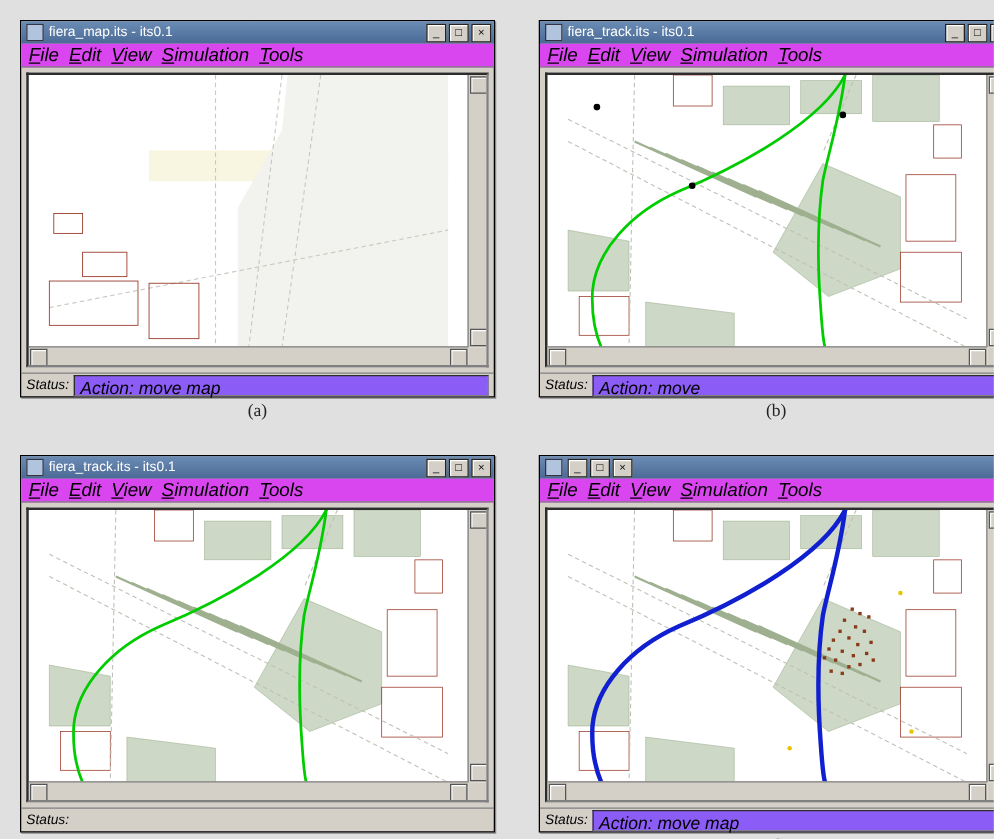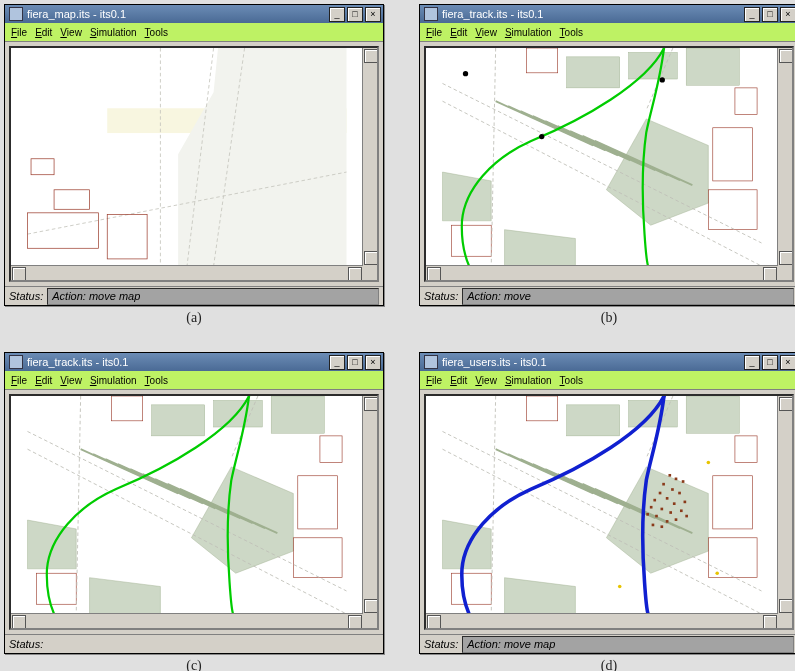--- a/index.html
+++ b/index.html
@@ -14,21 +14,21 @@
   }
   .grid2x2 {
     display: grid;
     grid-template-columns: 1fr 1fr;
     grid-template-rows: 1fr 1fr;
     width: 795px;
     height: 515px;
     column-gap: 35px;
     row-gap: 26px;
     box-sizing: border-box;
-    padding: 4px;
+    padding: 16px;
   }
   .cell {
     position: relative;
     display: flex;
     flex-direction: column;
     align-items: center;
   }
   .app-window {
     width: 378px;
     height: 300px;
@@ -58,28 +58,29 @@
   .tbtn {
     width: 14px; height: 13px;
     background: #d4d0c8;
     border: 1px solid #222;
     box-shadow: inset 1px 1px 0 #fff;
     color: #000; font-size: 9px;
     display: flex; align-items: center; justify-content: center;
     cursor: pointer;
   }
   .menubar {
-    background: #bef264;
+    background: #d946ef;
     height: 18px;
     display: flex;
     align-items: center;
     gap: 8px;
     padding: 0 6px;
-    font-size: 10px;
+    font-size: 15px;
     border-bottom: 1px solid #808080;
+    font-style: italic;
   }
   .menubar span { cursor: pointer; }
   .menubar span u { text-decoration: underline; }
   .canvas-wrap {
     flex: 1;
     margin: 4px;
     border: 2px inset #808080;
     background: #fff;
     position: relative;
     overflow: hidden;
@@ -111,23 +112,23 @@
     align-items: center;
     padding: 0 4px;
     font-size: 11px;
     border-top: 1px solid #808080;
     font-style: italic;
   }
   .status-label { margin-right: 4px; }
   .status-field {
     flex: 1;
     border: 1px inset #808080;
-    background: #a3a3a3;
+    background: #8b5cf6;
     padding: 1px 4px;
-    font-size: 11px;
+    font-size: 14px;
     height: 13px;
   }
   .caption {
     margin-top: 4px;
     font-family: Georgia, serif;
     font-size: 14px;
     color: #222;
   }
   .map {
     position:absolute; left:0; top:0; right:14px; bottom:14px;
@@ -351,21 +352,20 @@
         <div class="statusbar">
           <span class="status-label">Status:</span>
         </div>
       </div>
       <div class="caption">(c)</div>
     </div>
     <div class="cell">
       <div class="app-window">
         <div class="titlebar">
           <div class="title-icon"></div>
-          <div class="title-text">fiera_users.its - its0.1</div>
           <div class="title-btns">
             <div class="tbtn">_</div>
             <div class="tbtn">□</div>
             <div class="tbtn">×</div>
           </div>
         </div>
         <div class="menubar">
           <span><u>F</u>ile</span>
           <span><u>E</u>dit</span>
           <span><u>V</u>iew</span>

